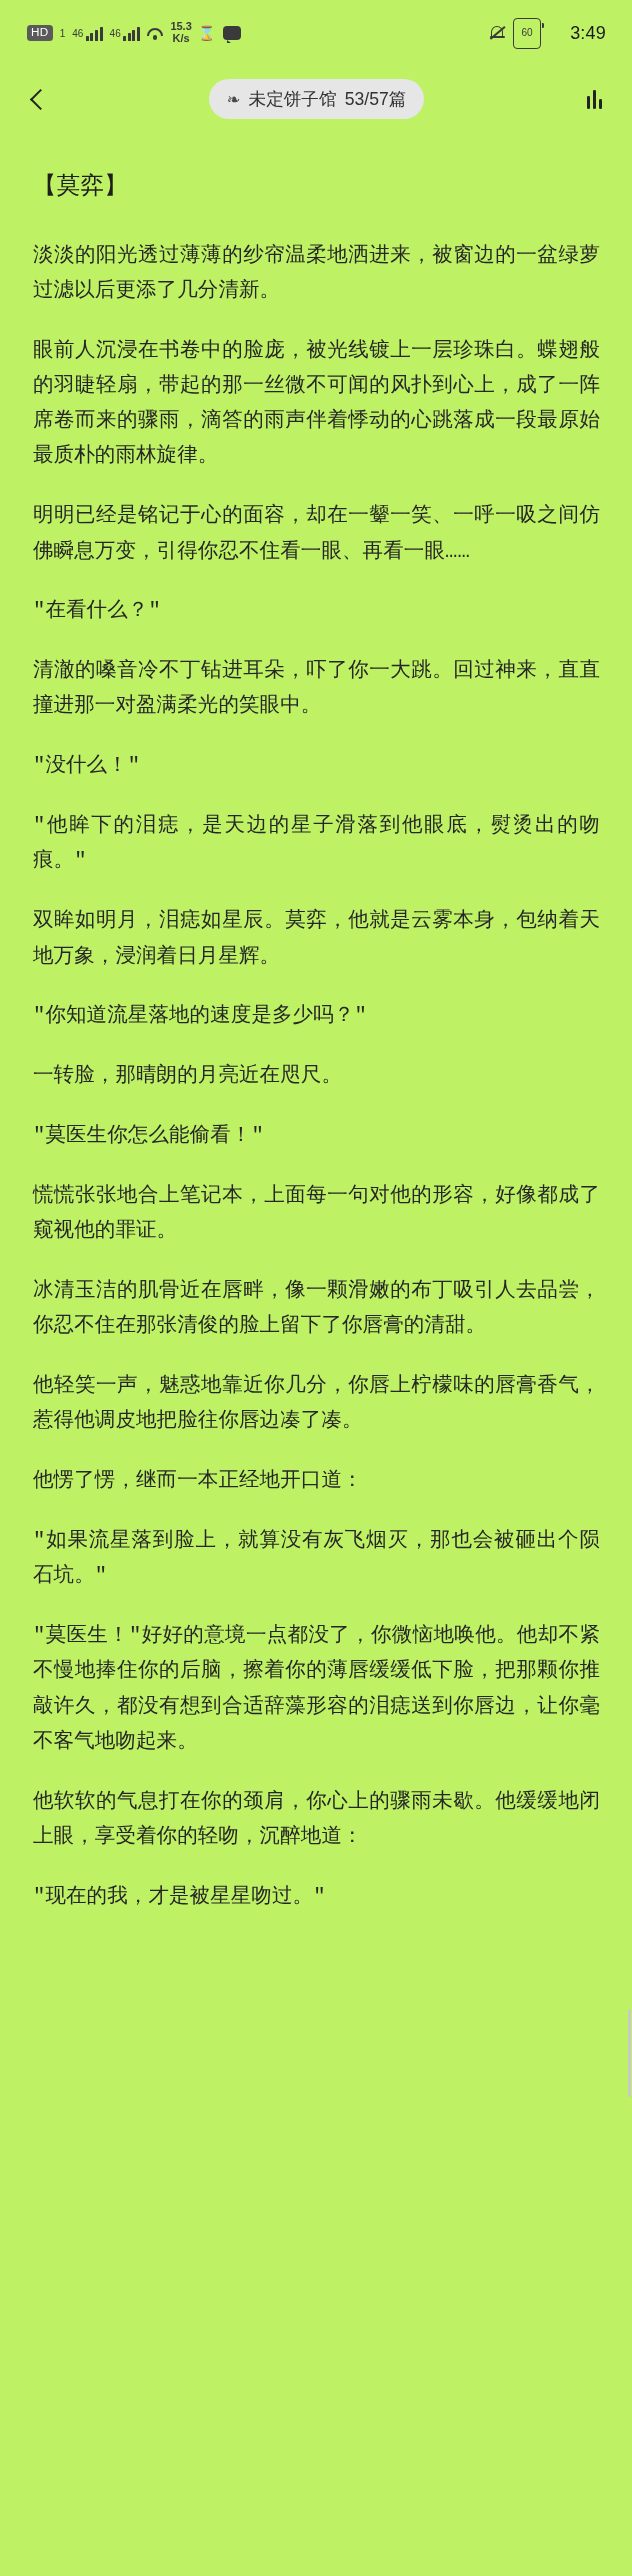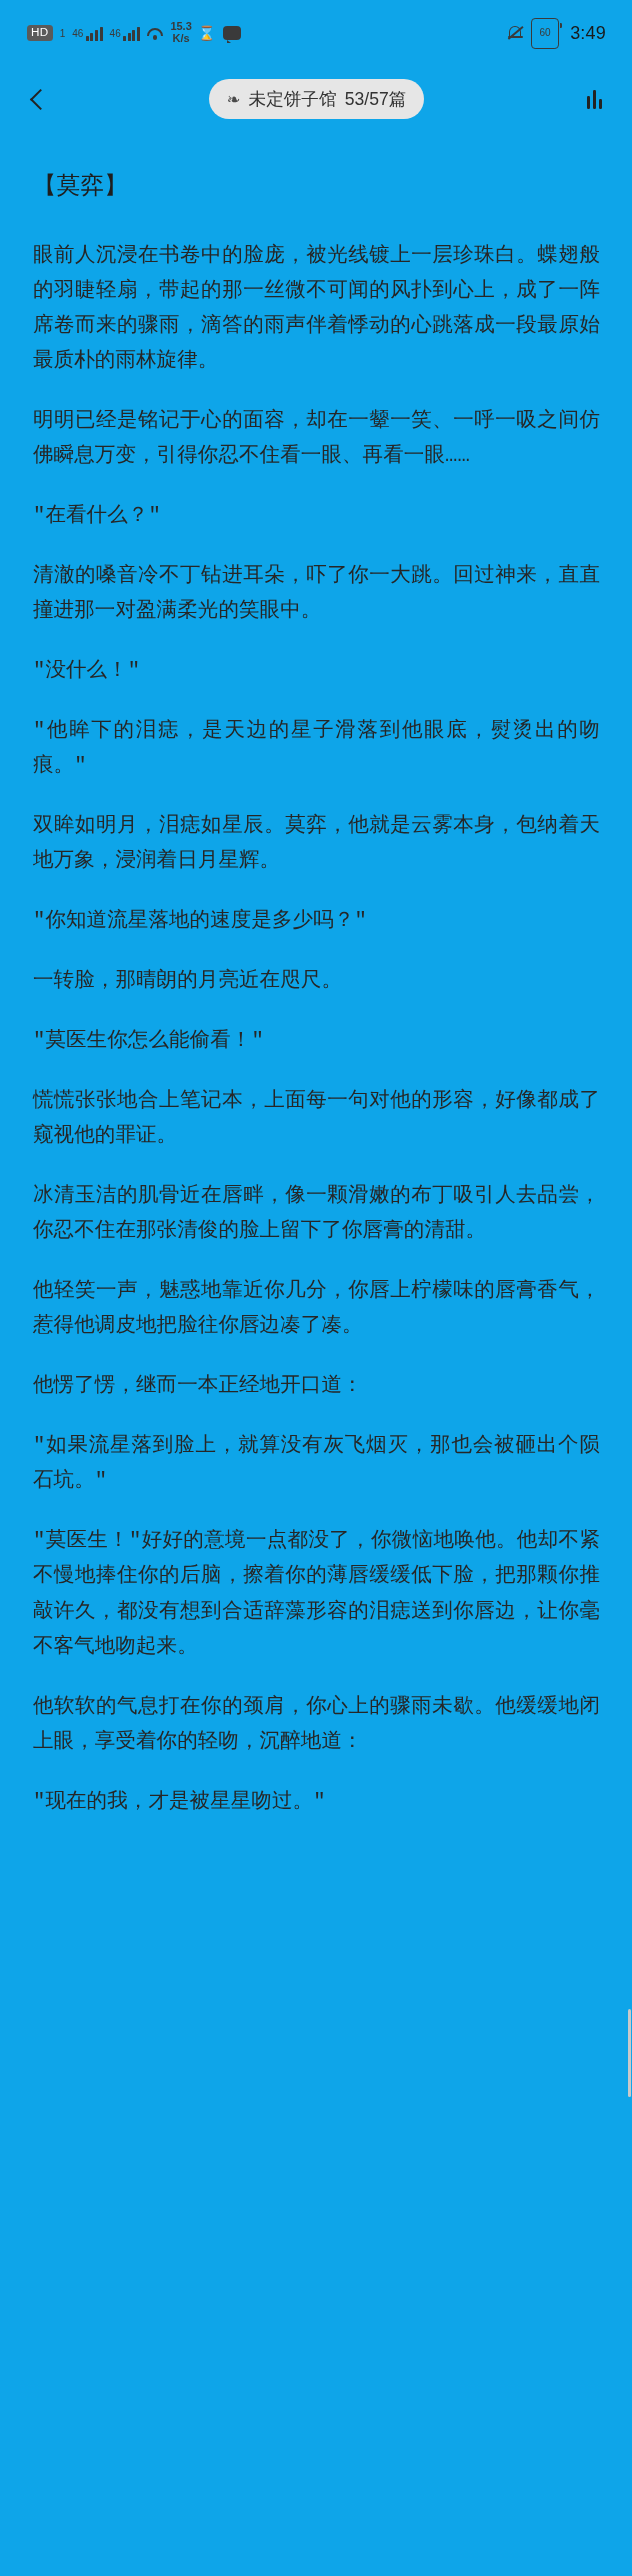--- a/index.html
+++ b/index.html
@@ -11,21 +11,21 @@
     width: 633px;
     min-height: 2576px;
     font-family: "Liberation Sans", sans-serif;
     color: #2b2b2b;
     -webkit-font-smoothing: antialiased;
   }
   .phone {
     position: relative;
     width: 633px;
     min-height: 2576px;
-    background: #0ea5e9;
+    background: #bef264;
     display: flex;
     flex-direction: column;
   }
 
   
   .status-bar {
     height: 66px;
     display: flex;
     align-items: center;
     padding: 0 27px;
@@ -179,21 +179,21 @@
     border-radius: 0 1.2px 1.2px 0;
   }
   .batt-num {
     font-size: 10px;
     color: #3a3a3a;
     line-height: 1;
   }
   .clock {
     font-size: 18px;
     color: #1a1a1a;
-    margin-left: 3px;
+    margin-left: 21px;
     letter-spacing: 0.2px;
   }
 
   
   .nav-bar {
     height: 66px;
     display: flex;
     align-items: center;
     padding: 0 20px;
     box-sizing: border-box;
@@ -361,20 +361,21 @@
           <i></i>
           <i></i>
           <i></i>
         </span>
     </div>
   </div>
 
   <div class="reader">
     <div class="chapter-title">【莫弈】</div>
 
+    <p class="para">淡淡的阳光透过薄薄的纱帘温柔地洒进来，被窗边的一盆绿萝过滤以后更添了几分清新。</p>
     <p class="para">眼前人沉浸在书卷中的脸庞，被光线镀上一层珍珠白。蝶翅般的羽睫轻扇，带起的那一丝微不可闻的风扑到心上，成了一阵席卷而来的骤雨，滴答的雨声伴着悸动的心跳落成一段最原始最质朴的雨林旋律。</p>
     <p class="para">明明已经是铭记于心的面容，却在一颦一笑、一呼一吸之间仿佛瞬息万变，引得你忍不住看一眼、再看一眼……</p>
     <p class="para">"在看什么？"</p>
     <p class="para">清澈的嗓音冷不丁钻进耳朵，吓了你一大跳。回过神来，直直撞进那一对盈满柔光的笑眼中。</p>
     <p class="para">"没什么！"</p>
     <p class="para">"他眸下的泪痣，是天边的星子滑落到他眼底，熨烫出的吻痕。"</p>
     <p class="para">双眸如明月，泪痣如星辰。莫弈，他就是云雾本身，包纳着天地万象，浸润着日月星辉。</p>
     <p class="para">"你知道流星落地的速度是多少吗？"</p>
     <p class="para">一转脸，那晴朗的月亮近在咫尺。</p>
     <p class="para">"莫医生你怎么能偷看！"</p>

